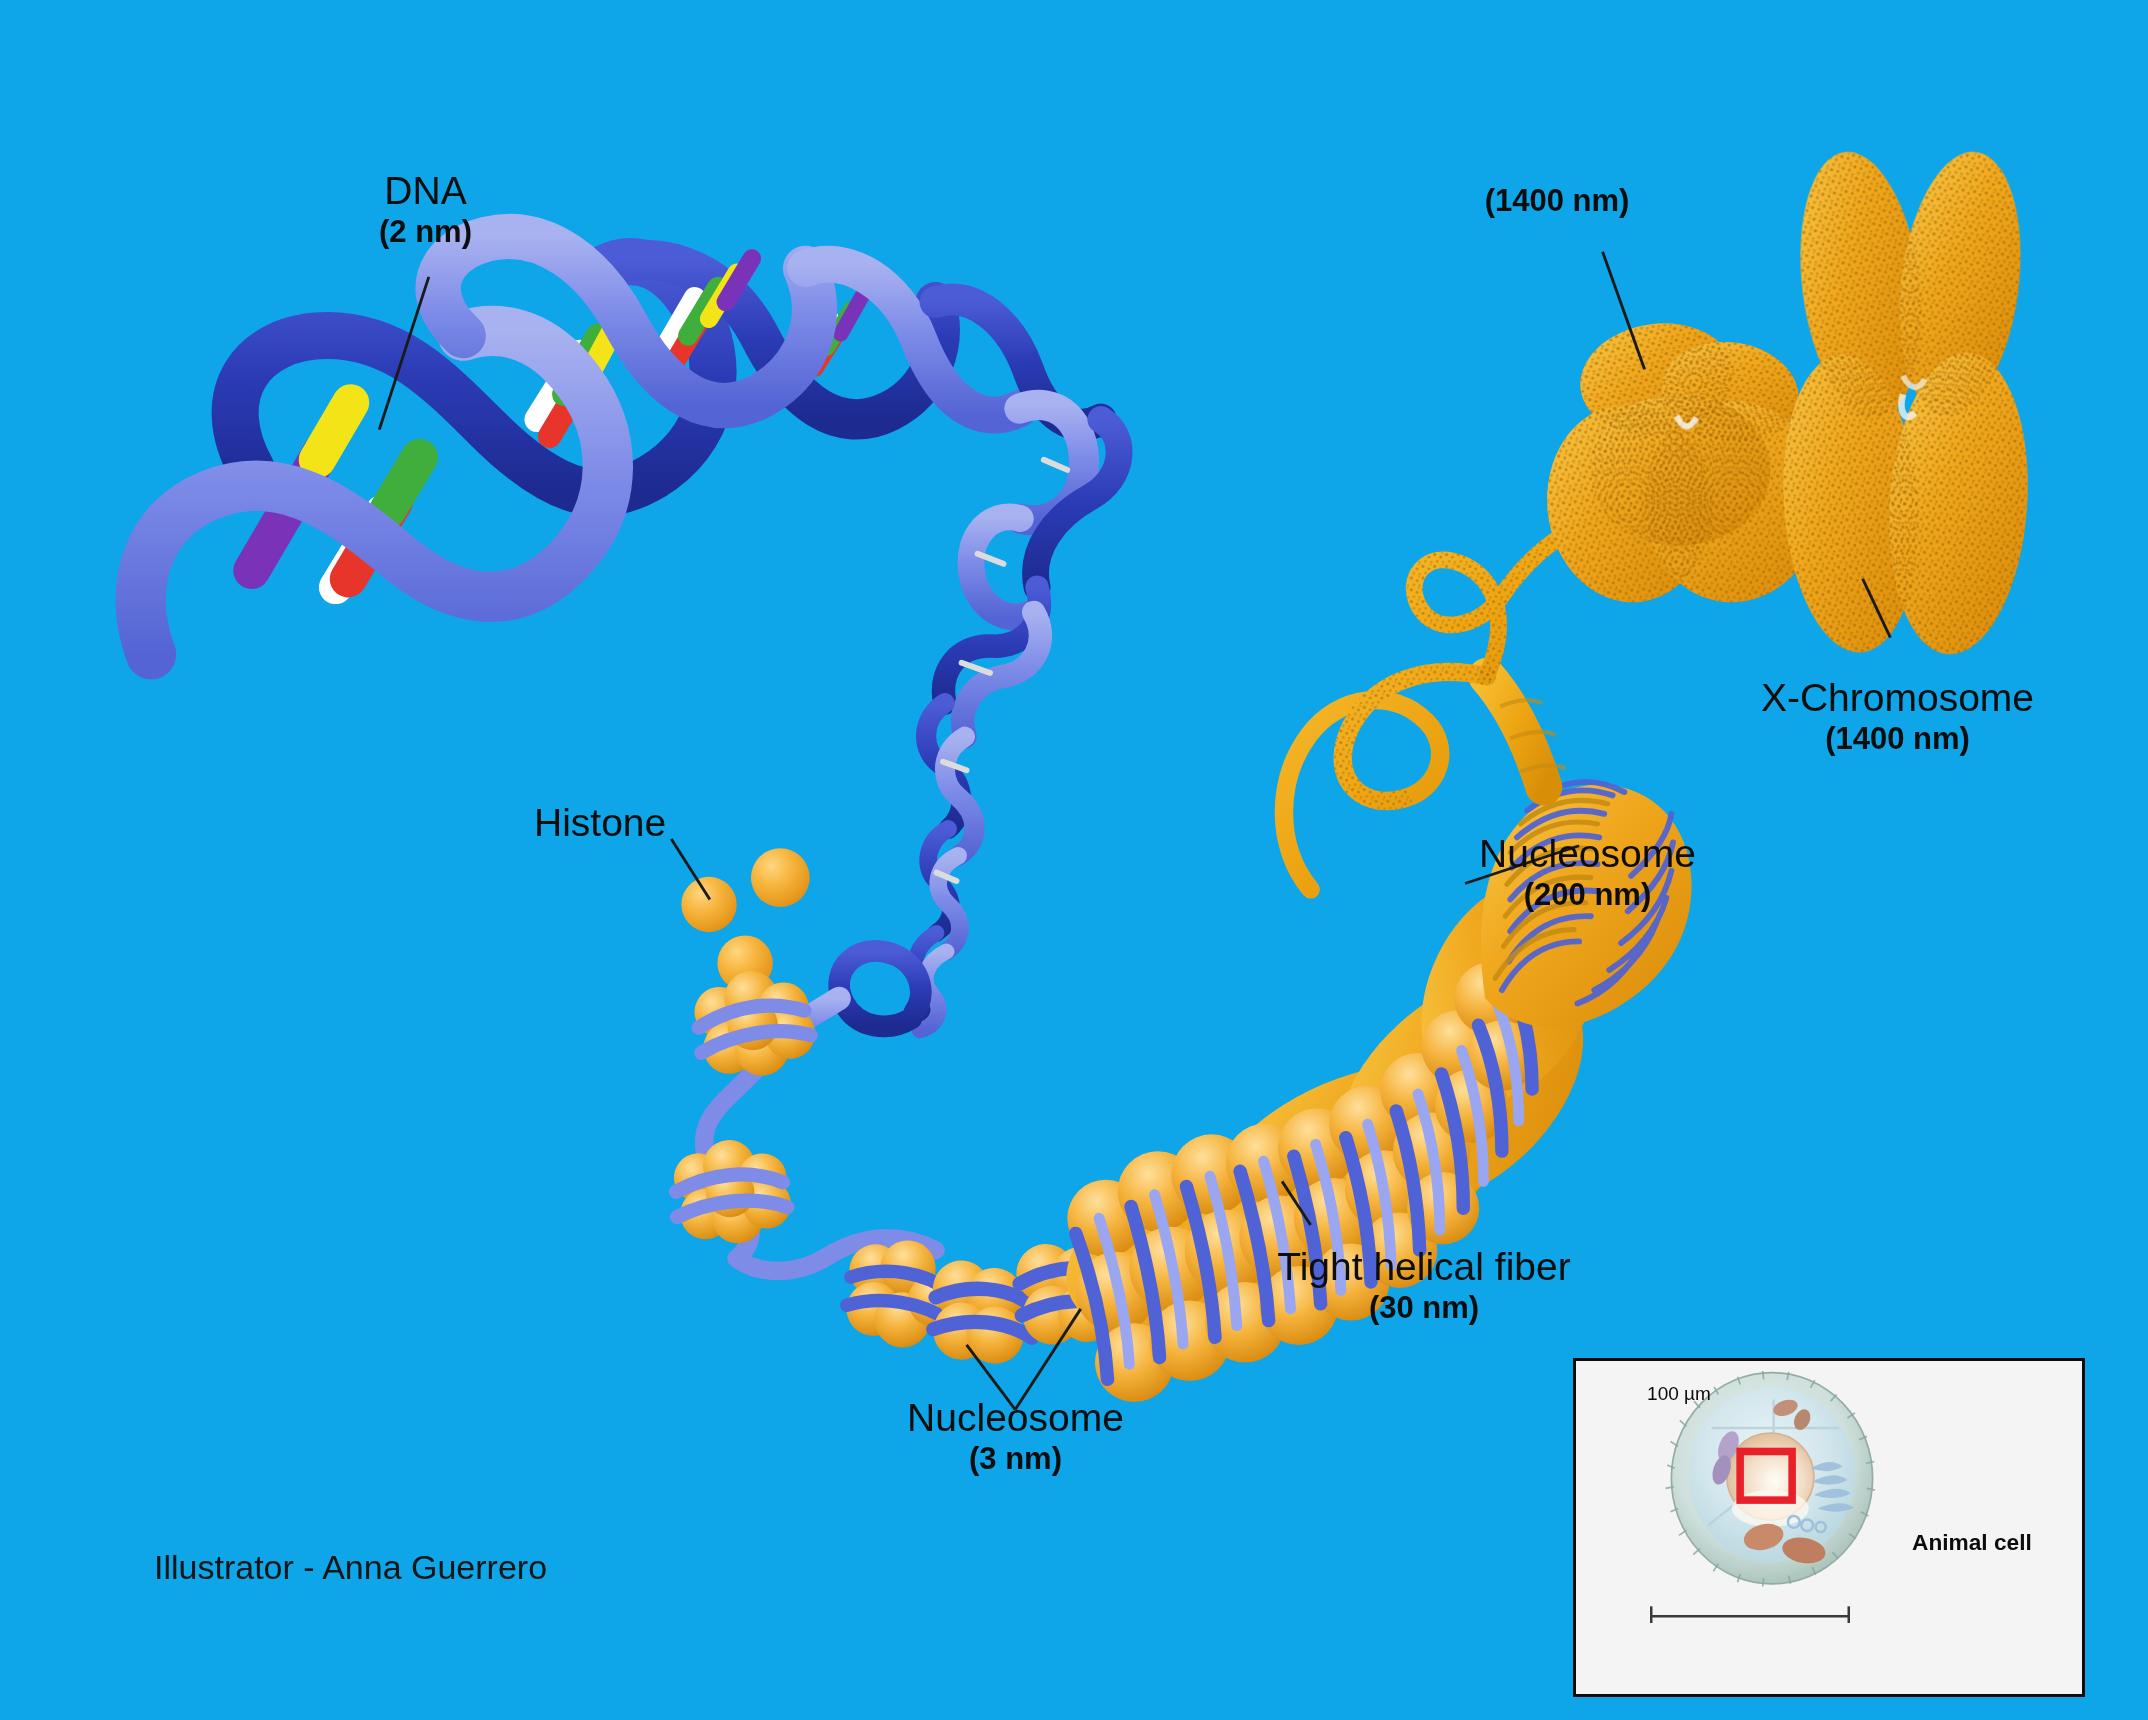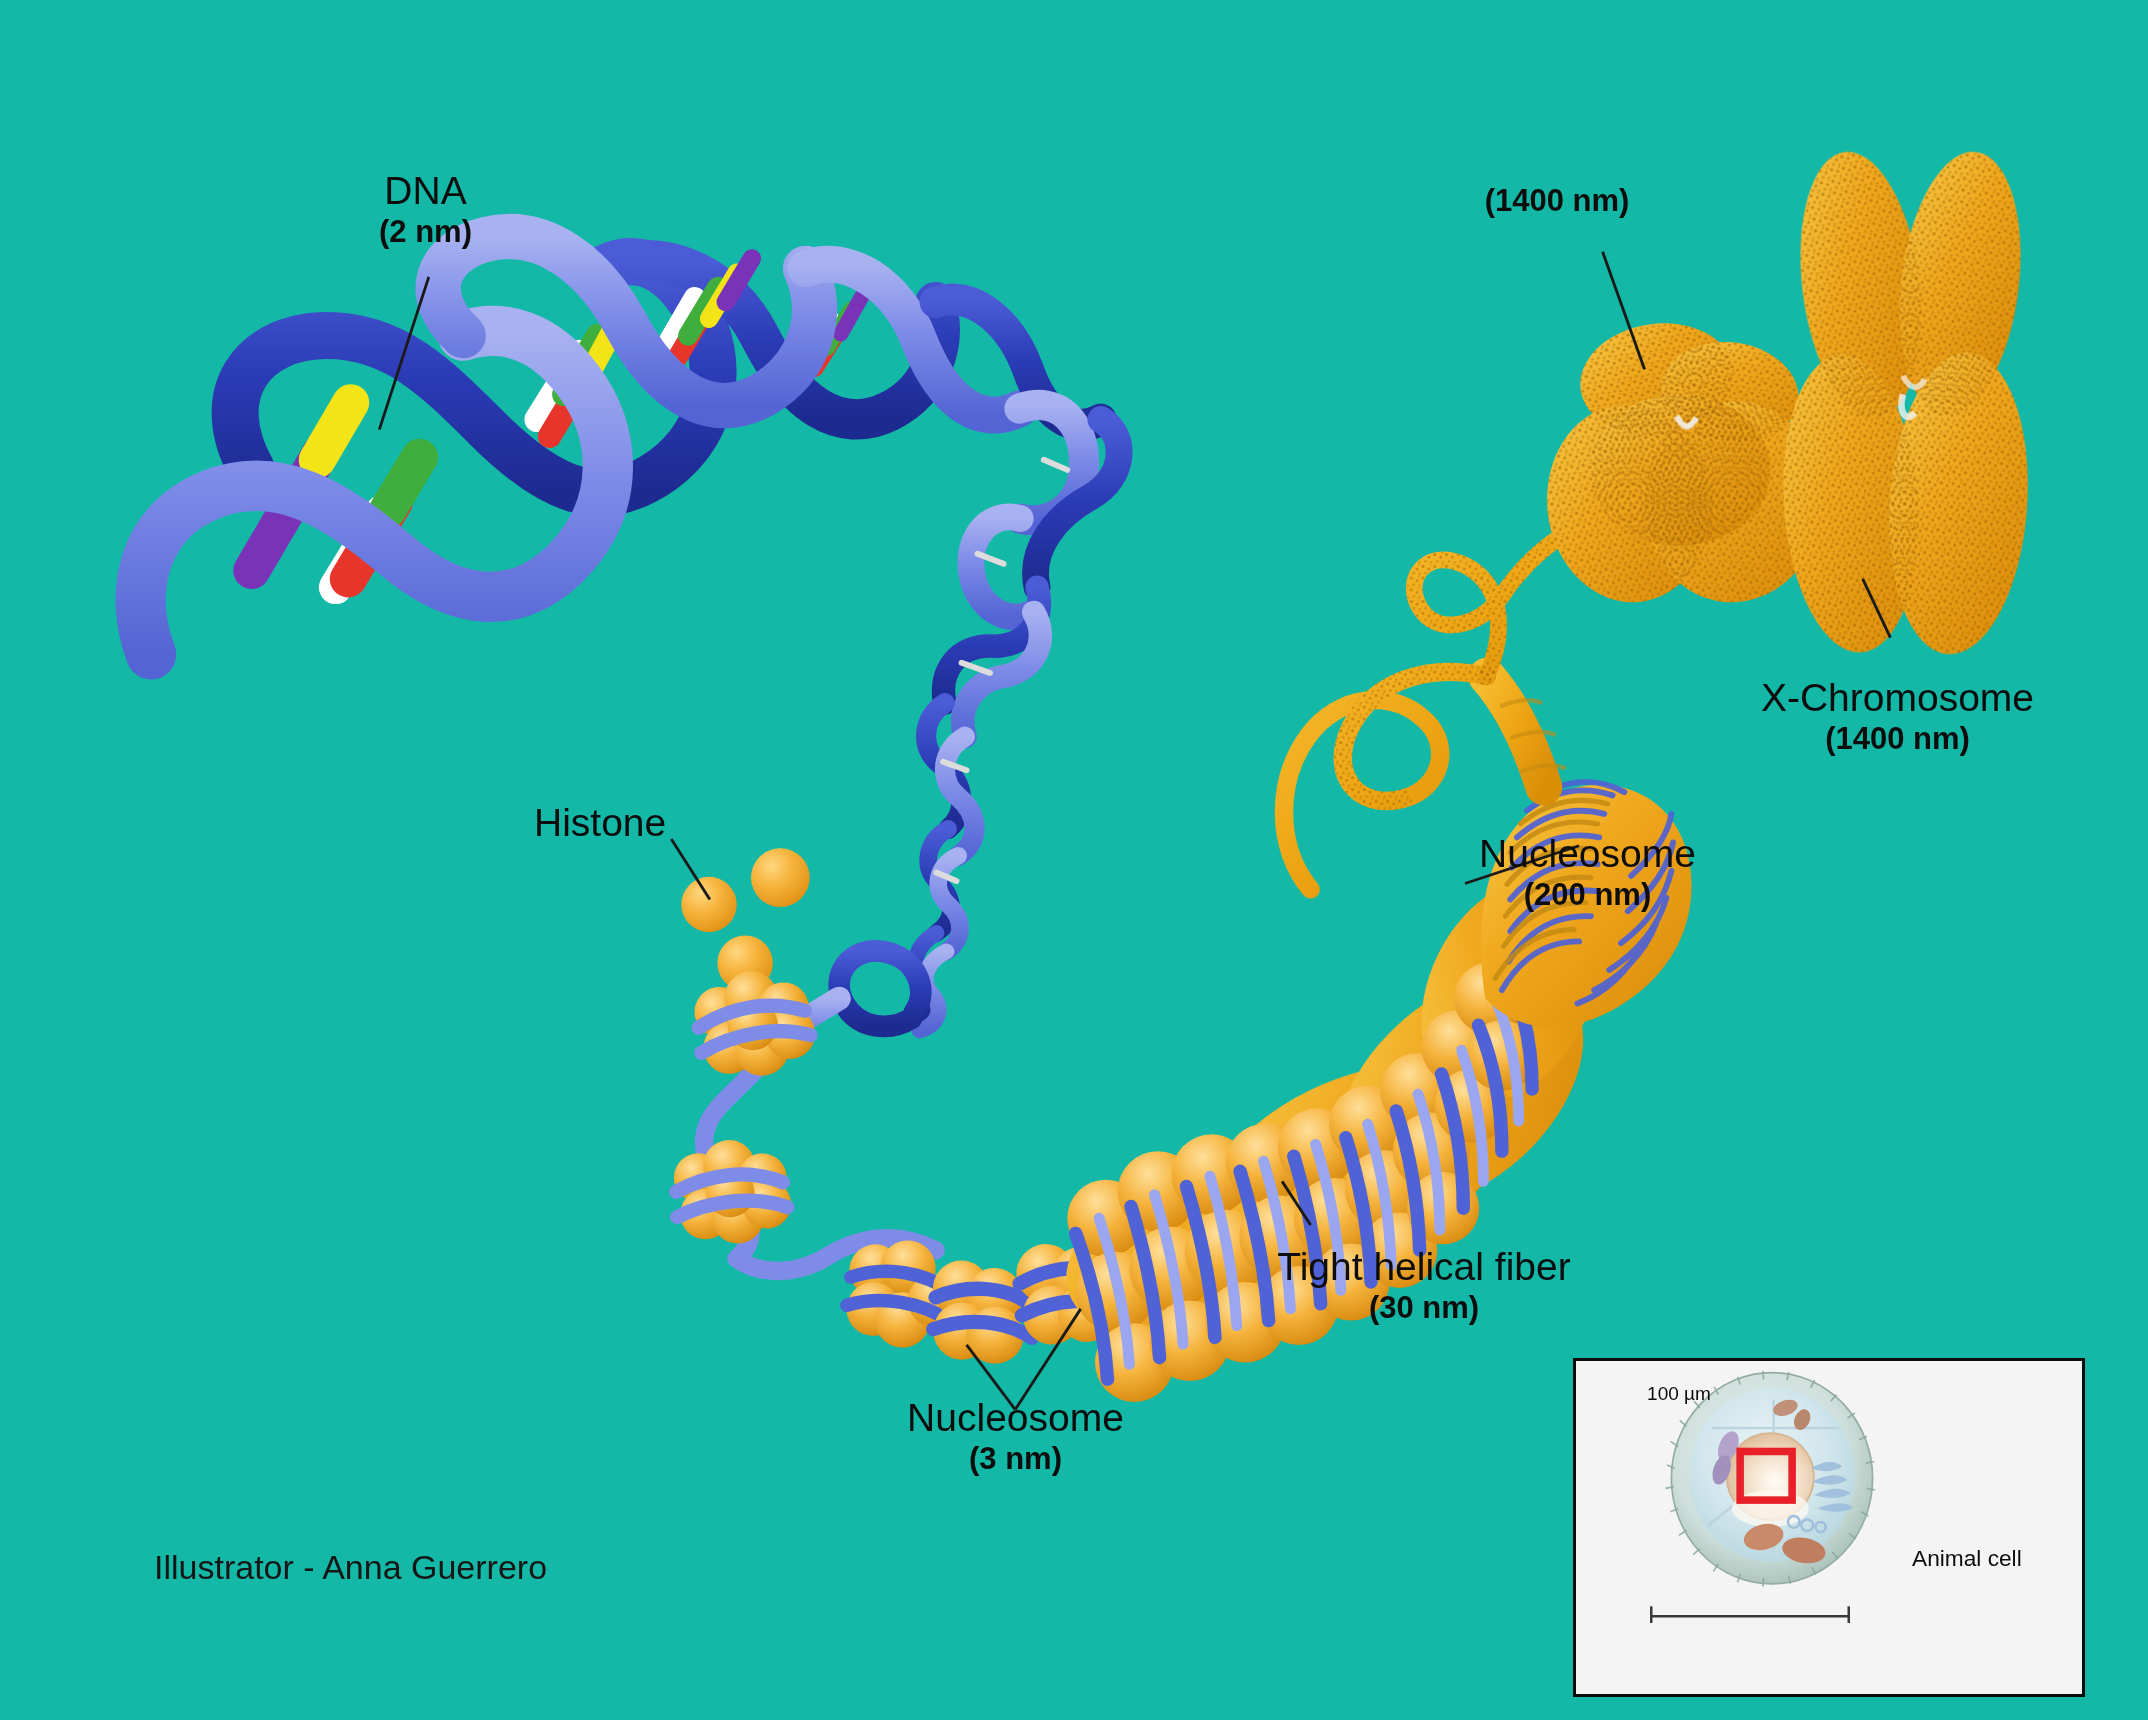--- a/index.html
+++ b/index.html
@@ -4,21 +4,21 @@
 <style>
   html, body {
     margin: 0;
     padding: 0;
     background: #f4f4f4;
   }
   #stage {
     position: relative;
     width: 2148px;
     height: 1720px;
-    background: #14b8a6;
+    background: #0ea5e9;
     font-family: "Liberation Sans", sans-serif;
     overflow: hidden;
   }
   #art {
     position: absolute;
     inset: 0;
     width: 2148px;
     height: 1720px;
   }
   .lbl {
@@ -55,23 +55,23 @@
   #inset-cell {
     position: absolute;
     left: 87px;
     top: 8.4px;
     width: 218px;
     height: 227px;
   }
   #inset-label {
     position: absolute;
     left: 336px;
-    top: 184px;
+    top: 168px;
     font-size: 22.7px;
-    font-weight: 400;
+    font-weight: 700;
     color: #0c0c0c;
   }
   #scalebar {
     position: absolute;
     left: 71px;
     top: 242px;
     width: 206px;
     height: 50px;
   }
   #scale-text {

